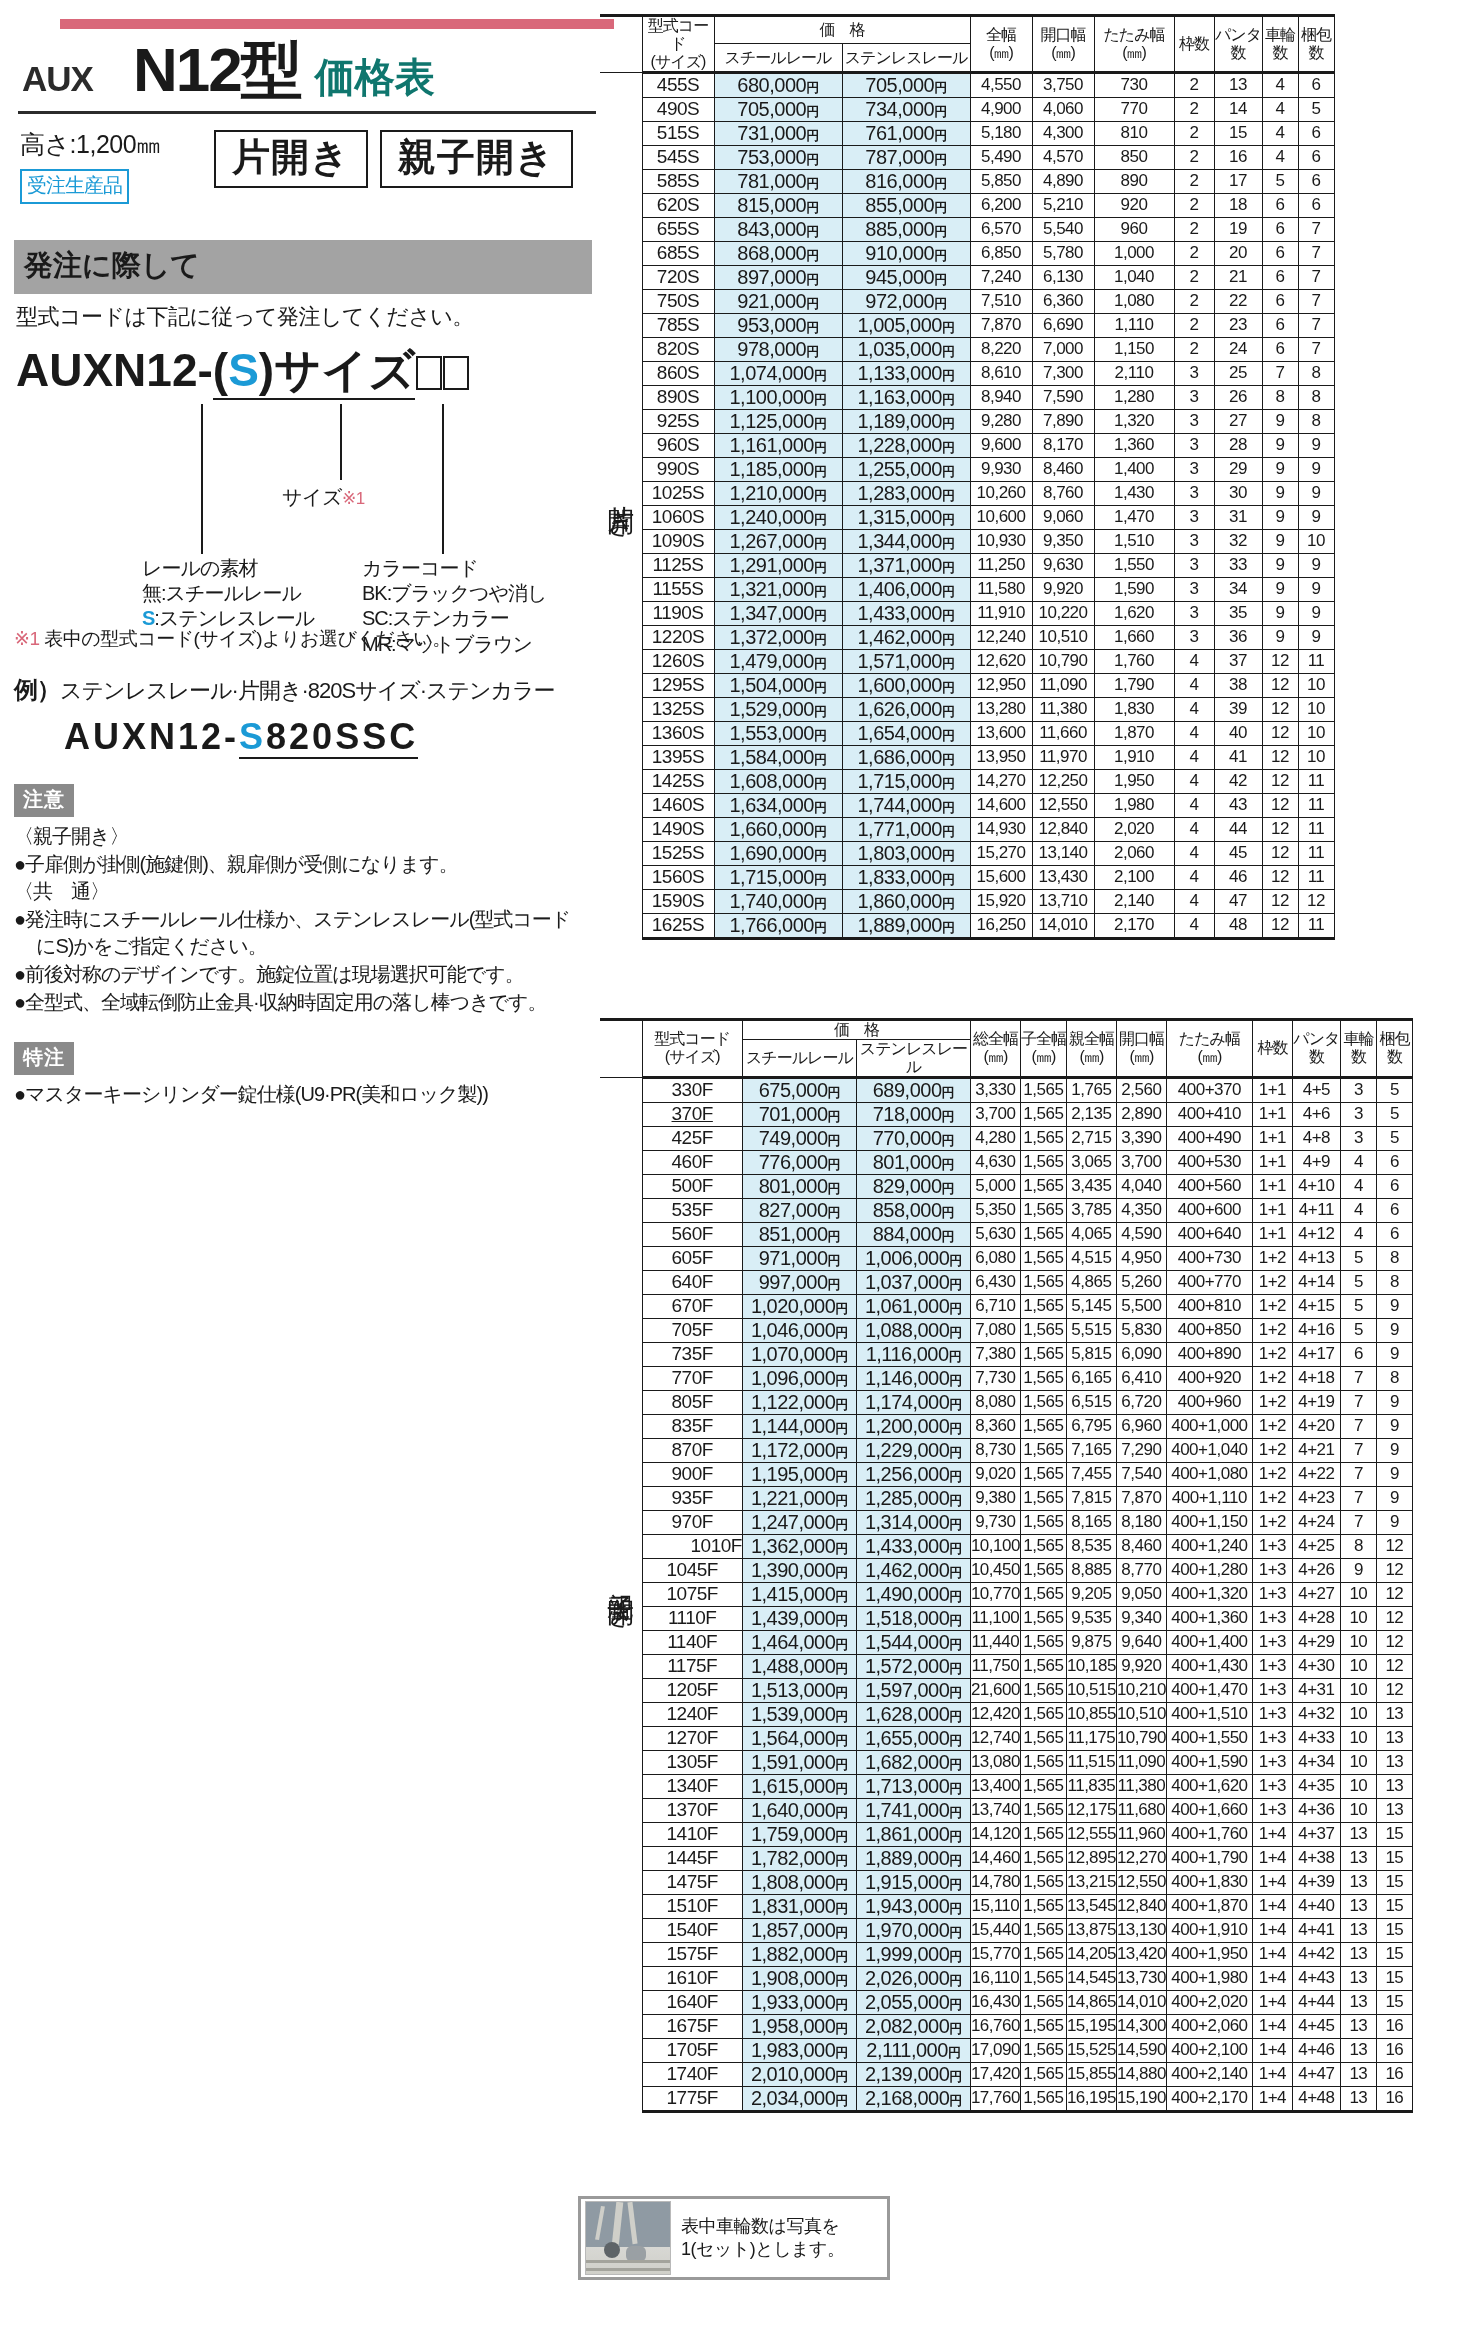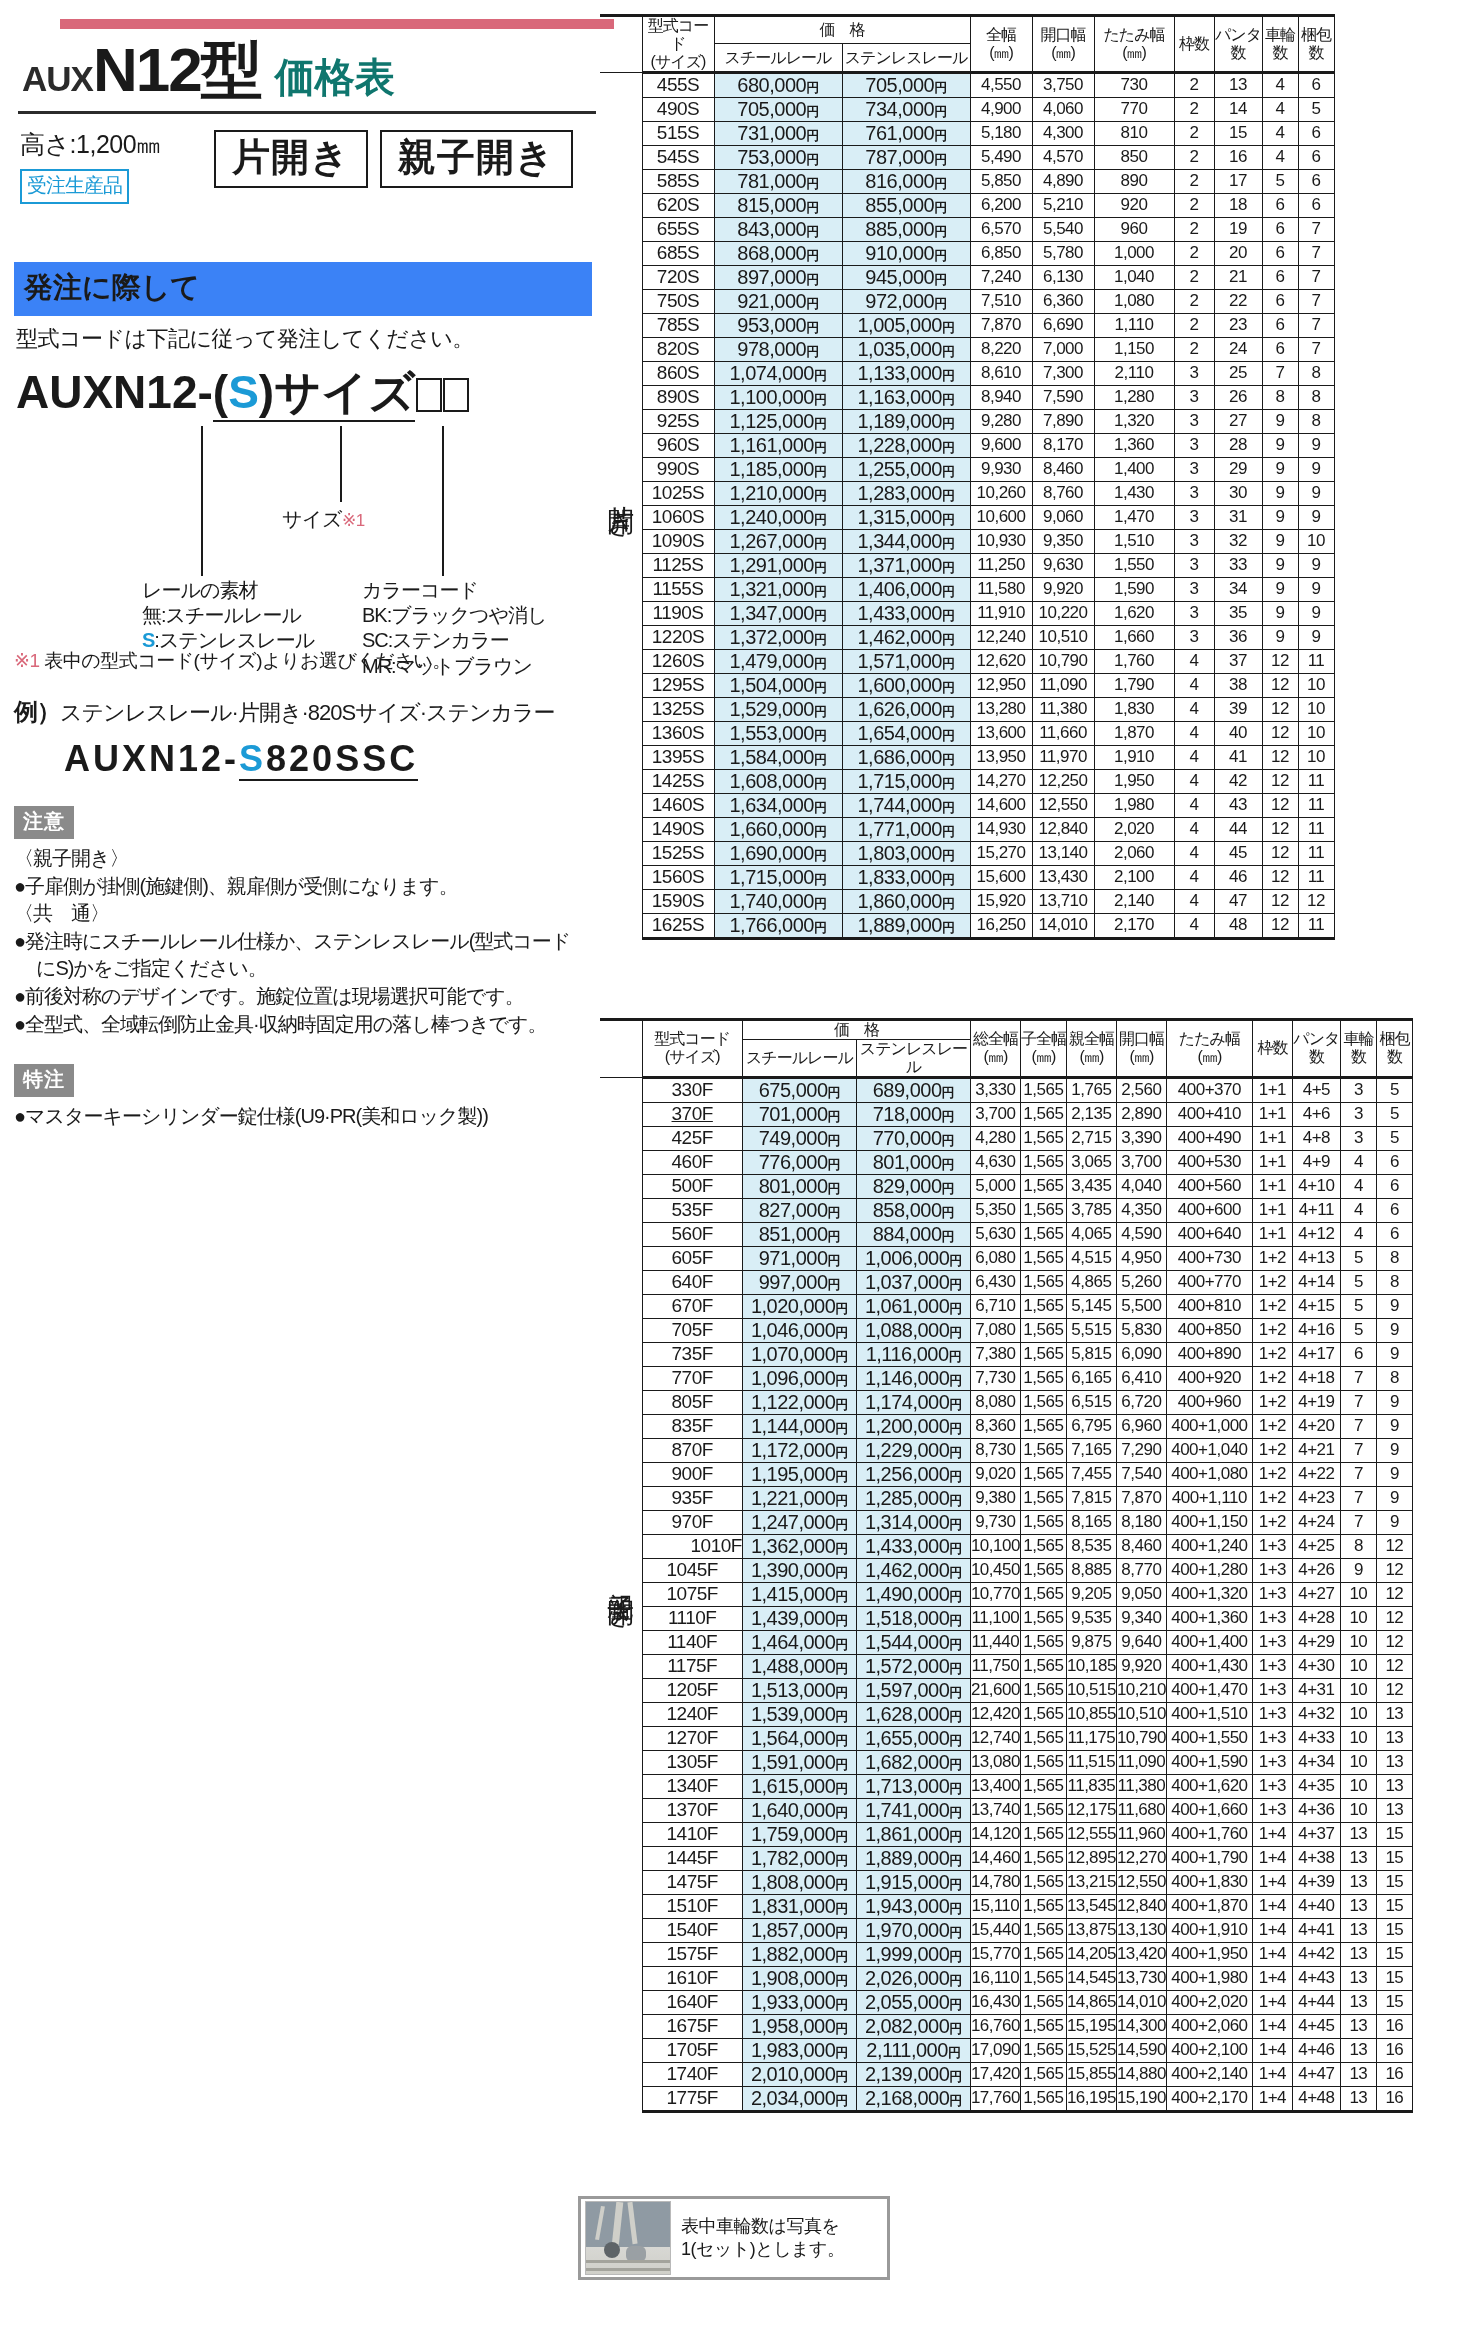--- a/index.html
+++ b/index.html
@@ -28,21 +28,21 @@
     margin: 5px 0 0 46px;
   }
 
   .title-row {
     display: flex;
     align-items: baseline;
     margin: 10px 0 0 8px;
     padding-bottom: 6px;
   }
   .title-aux { font-size: 35px; font-weight: 700; letter-spacing: -1px; color:#2b2b2b; }
-  .title-main { font-size: 62px; font-weight: 700; letter-spacing: -2px; color:#1a1a1a; line-height: 1; }
+  .title-main { font-size: 62px; font-weight: 700; letter-spacing: -2px; color:#1a1a1a; line-height: 1; margin-left: 40px; }
   .title-sub { font-size: 40px; font-weight: 700; margin-left: 14px; color:#0f766e; }
 
   .title-underline { border-bottom: 3px solid #2b2b2b; width: 578px; margin-left: 4px; }
 
   .height-row {
     display: flex;
     align-items: flex-start;
     margin-top: 14px;
   }
   .height-left { width: 200px; padding-left: 6px; }
@@ -61,25 +61,25 @@
     border: 2px solid #1a1a1a;
     font-size: 38px;
     font-weight: 700;
     padding: 6px 16px 10px 16px;
     letter-spacing: 1px;
     line-height: 1;
   }
 
   
   .sec-head {
-    background: #3b82f6;
+    background: #a3a3a3;
     font-size: 29px;
     font-weight: 700;
     padding: 6px 10px 8px 10px;
-    margin-top: 58px;
+    margin-top: 36px;
     letter-spacing: 0px;
   }
   .sec-lead { font-size: 22px; margin-top: 8px; padding-left: 2px; letter-spacing:-0.5px;}
 
   .code-line {
     font-size: 46px;
     font-weight: 700;
     letter-spacing: 0px;
     margin-top: 8px;
     padding-left: 2px;

